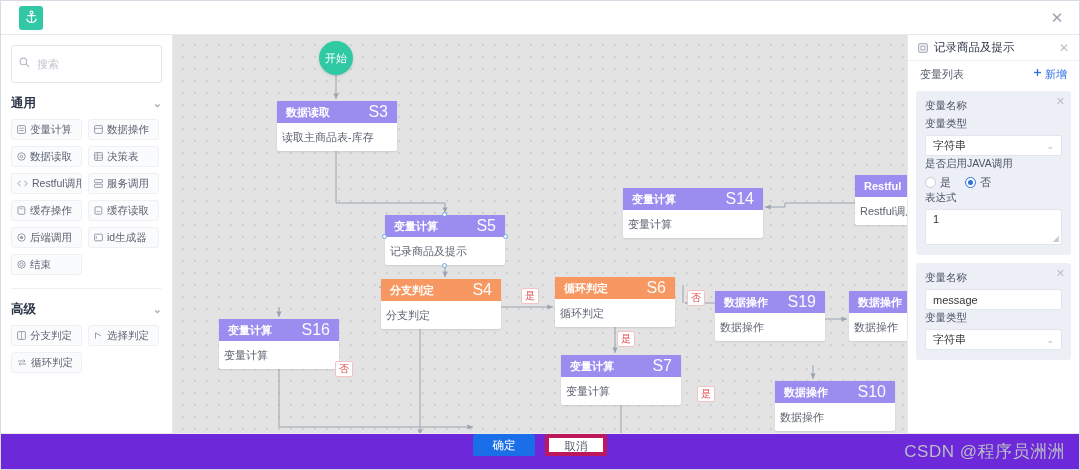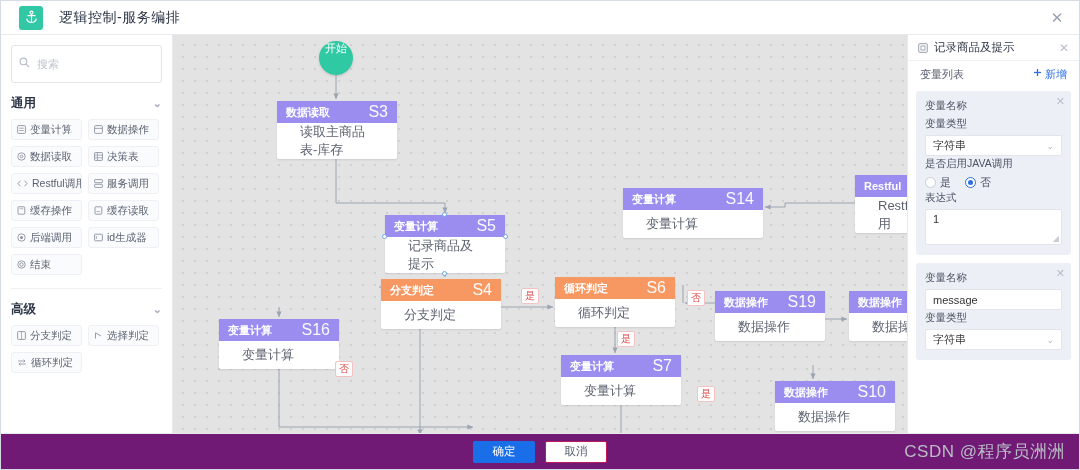--- a/index.html
+++ b/index.html
@@ -53,33 +53,33 @@
             background-image:radial-gradient(#cfcfcf 1px, transparent 1px);
             background-size:12px 12px; background-position:4px 4px; }
 
   
   .node { position:absolute; width:120px; background:#fff; border-radius:2px;
           box-shadow:0 1px 2px rgba(0,0,0,.10); cursor:pointer; }
   .node .nh { height:22px; display:flex; align-items:center; justify-content:space-between;
               padding:0 9px; color:#fff; font-size:11px; }
   .node .nh .nt { font-weight:bold; }
   .node .nh .ns { font-size:16px; opacity:.95; }
-  .node .nb { min-height:28px; display:flex; align-items:center; padding:0 23px;
-              font-size:13px; color:#5c6270; }
+  .node .nb { min-height:28px; display:flex; align-items:center; padding:0 5px;
+              font-size:11px; color:#5c6270; }
   .node.purple .nh { background:#9b8cf0; }
   .node.orange .nh { background:#f79862; }
 
   .node.selected:before, .node.selected:after { content:""; }
   .anchor { position:absolute; width:5px; height:5px; border-radius:50%;
             background:#fff; border:1px solid #6aa8e8; }
 
   
   #start-node { position:absolute; width:34px; height:34px; border-radius:50%;
                 background:#2fc9a4; color:#fff; font-size:11px;
-                display:flex; align-items:flex-start; justify-content:center;
+                display:flex; align-items:center; justify-content:center;
                 box-shadow:0 1px 3px rgba(0,0,0,.15); cursor:pointer; }
 
   
   .elabel { position:absolute; background:#fff; border:1px solid #f3c2c2;
             color:#e04a4a; font-size:10px; line-height:12px; padding:1px 3px;
             border-radius:2px; }
 
   
   #edges { position:absolute; left:0; top:0; width:100%; height:100%; }
 
@@ -113,46 +113,45 @@
   .radio .dot { width:11px; height:11px; border-radius:50%; border:1px solid #c6ccd6;
                 background:#fff; display:block; position:relative; }
   .radio.on .dot { border-color:#2f6fe4; }
   .radio.on .dot:after { content:""; position:absolute; left:2px; top:2px;
                          width:5px; height:5px; border-radius:50%; background:#2f6fe4; }
   .fld-area { height:36px; background:#fff; border:1px solid #e2e5ea; border-radius:2px;
               padding:3px 7px; font-size:11px; color:#333; position:relative; }
   .fld-area .grip { position:absolute; right:2px; bottom:1px; color:#c7ccd4; font-size:8px; }
 
   
-  #footer { position:absolute; left:0; right:0; bottom:0; height:36px; background:#701a75;
-            border-top:1px solid #e8eaee; display:flex; align-items:center; }
+  #footer { position:absolute; left:0; right:0; bottom:0; height:36px; background:#6d28d9;
+            border-top:1px solid #e8eaee; display:flex; align-items:flex-start; }
   #btn-ok { margin-left:472px; width:62px; height:22px; background:#1a6fe8; color:#fff;
             border:0; border-radius:2px; font-size:11.5px; cursor:pointer;
             font-family:"Liberation Sans", sans-serif; }
   #btn-cancel { margin-left:10px; width:62px; height:22px; background:#fff; color:#555e6e;
-                border:1px solid #be185d; border-radius:2px; font-size:11.5px; cursor:pointer;
+                border:4px solid #be185d; border-radius:2px; font-size:11.5px; cursor:pointer;
                 font-family:"Liberation Sans", sans-serif; }
   #watermark { position:absolute; right:14px; bottom:6px; color:#b9bdc5; font-size:17px;
                letter-spacing:.5px; }
 </style>
 </head>
 <body>
 
 <div id="app">
 
   <div id="titlebar">
     <div id="logo-box">
       <svg width="15" height="15" viewBox="0 0 15 15">
         <circle cx="7.5" cy="2.6" r="1.5" fill="none" stroke="#fff" stroke-width="1.1"></circle>
         <line x1="7.5" y1="4" x2="7.5" y2="12.6" stroke="#fff" stroke-width="1.2"></line>
         <line x1="3.4" y1="5.6" x2="11.6" y2="5.6" stroke="#fff" stroke-width="1.2"></line>
         <path d="M2.7 8.6 a4.9 4.9 0 0 0 9.6 0" fill="none" stroke="#fff" stroke-width="1.2"></path>
       </svg>
     </div>
-    <div id="title-text">逻辑控制-服务编排</div>
     <div id="close-x">✕</div>
   </div>
 
   <div id="content">
 
     <div id="palette">
       <div id="search-wrap">
         <span>
           <svg width="11" height="11" viewBox="0 0 11 11">
             <circle cx="4.4" cy="4.4" r="3.3" fill="none" stroke="#b5bcc6" stroke-width="1.1"></circle>

